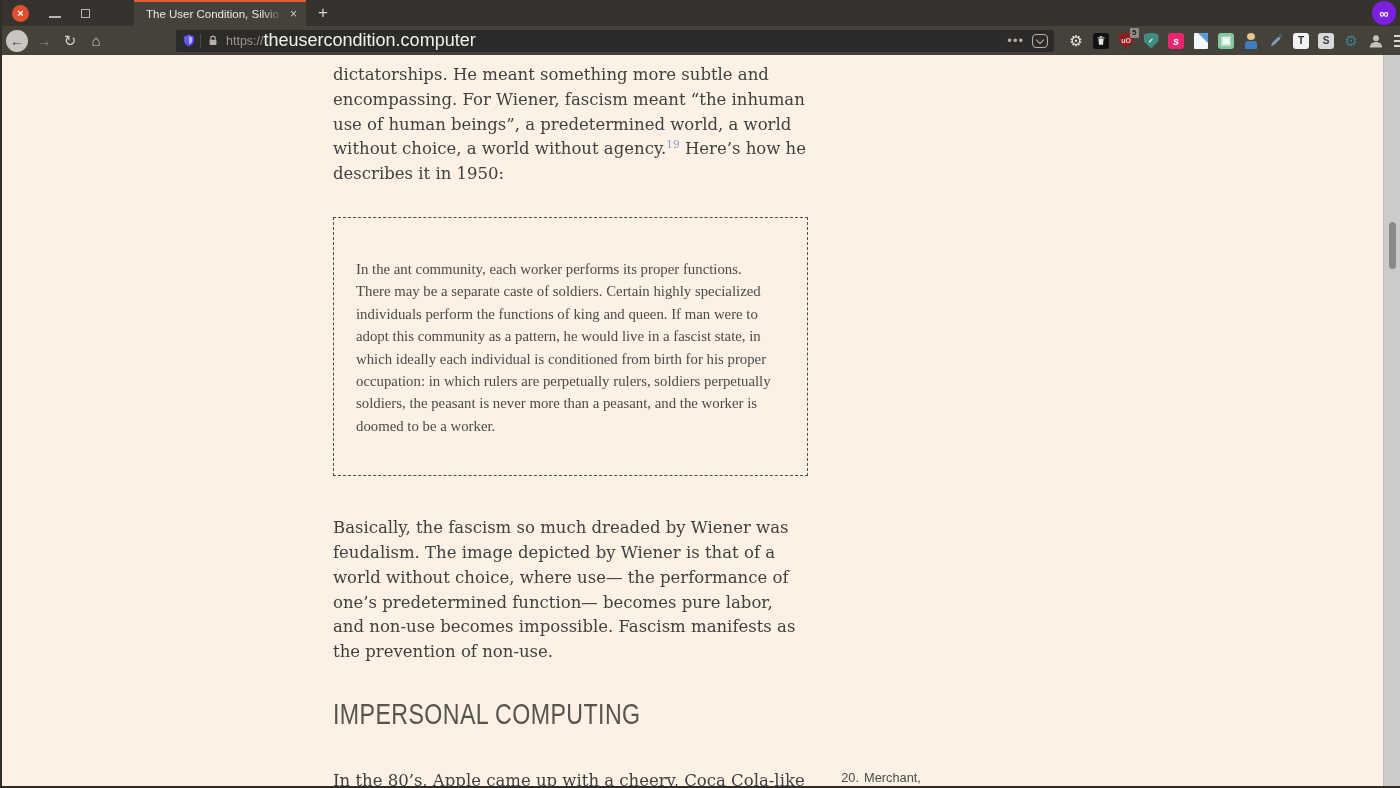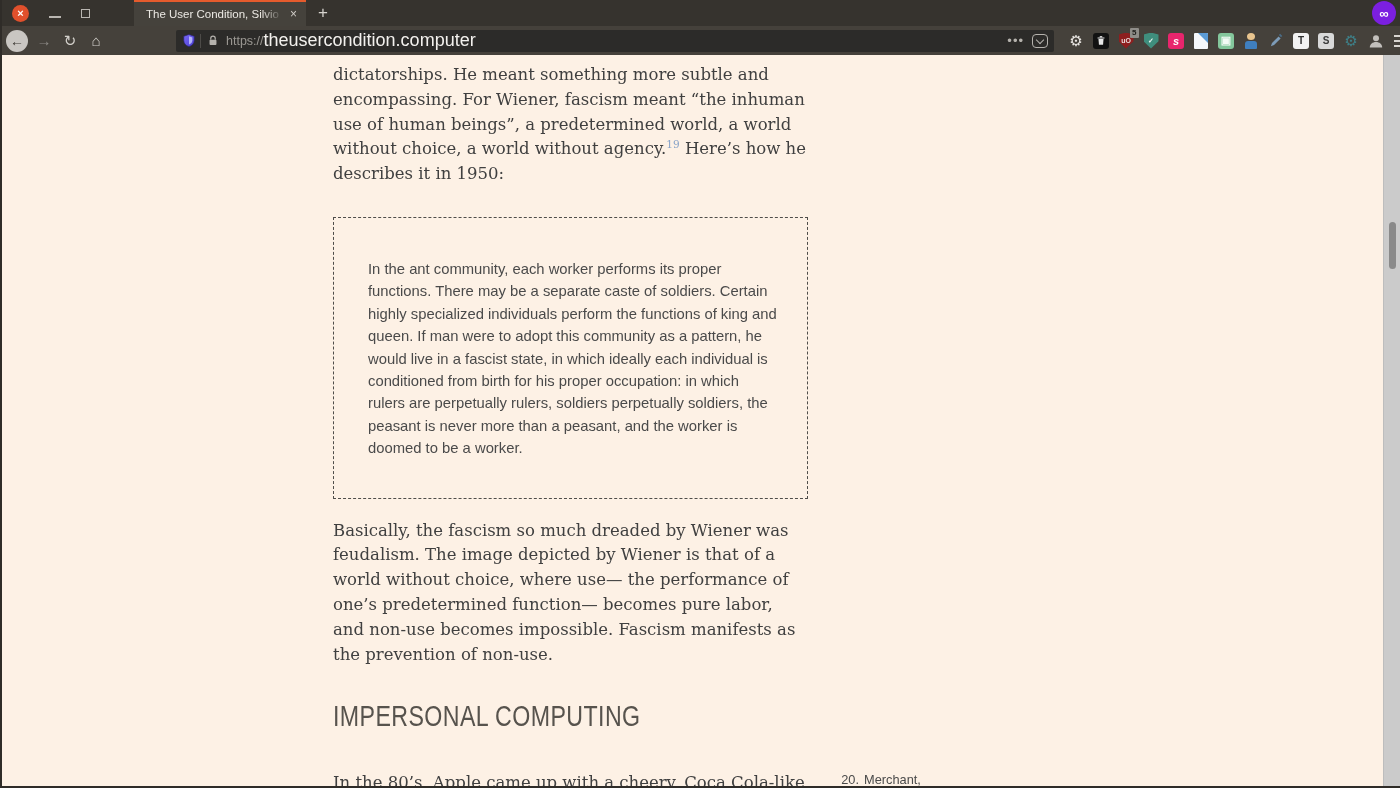--- a/index.html
+++ b/index.html
@@ -59,23 +59,23 @@
   .char-body { position:absolute; bottom:2px; left:4px; width:12px; height:8px; border-radius:3px 3px 1px 1px; background:#3f7fbf; }
   .hamburger { width:15px; height:2px; background:#d8d5d0; box-shadow:0 -5px 0 #d8d5d0, 0 5px 0 #d8d5d0; }
 
   
   .viewport { flex:1; display:flex; background:#fdf1e5; position:relative; overflow:hidden; }
   .page { flex:1; overflow:hidden; position:relative; }
   .main-col { margin-left:331px; width:475px; padding-top:8px; }
   .serif-p { font-family:"DejaVu Serif","Liberation Serif",serif; font-size:16.5px; line-height:24.8px;
              color:#404040; }
   .sup-link { color:#87a3c9; font-size:10.5px; vertical-align:super; line-height:0;text-align:right; }
-  .quote-box { border:1.5px dashed #4f4d4a; margin-top:30px; padding:40px 30px 38px 34px; }
+  .quote-box { border:1.5px dashed #4f4d4a; margin-top:30px; padding:40px 30px 38px 22px;font-family:Liberation Serif, serif; }
   .quote-text { font-size:14.8px; line-height:22.4px; color:#4a4a4a; }
-  .para2 { margin-top:20px; }
+  .para2 { margin-top:40px; }
   .section-heading { margin-top:33px; font-size:29px; font-weight:400; color:#57534d; letter-spacing:0.5px;
                      transform:scaleX(0.80); transform-origin:left center; white-space:nowrap; }
   .para3-row { display:flex; margin-top:38px; }
   .sidenote { width:212px; margin-left:31px; font-size:12.8px; line-height:18.6px; color:#4a4a4a; display:flex; }
   .sidenote-num { flex:0 0 20px; text-align:right; margin-right:5px; }
 
   
   .scrollbar { flex:0 0 17px; background:#cbcbcb; border-left:1px solid #bdbdbd; position:relative; }
   .scroll-thumb { position:absolute; left:5px; top:167px; width:7px; height:47px; border-radius:4px; background:#8a8a8a; }
 

